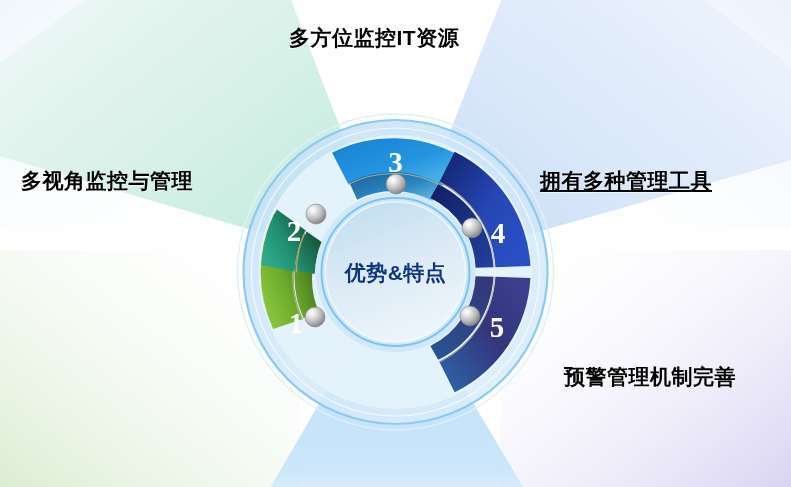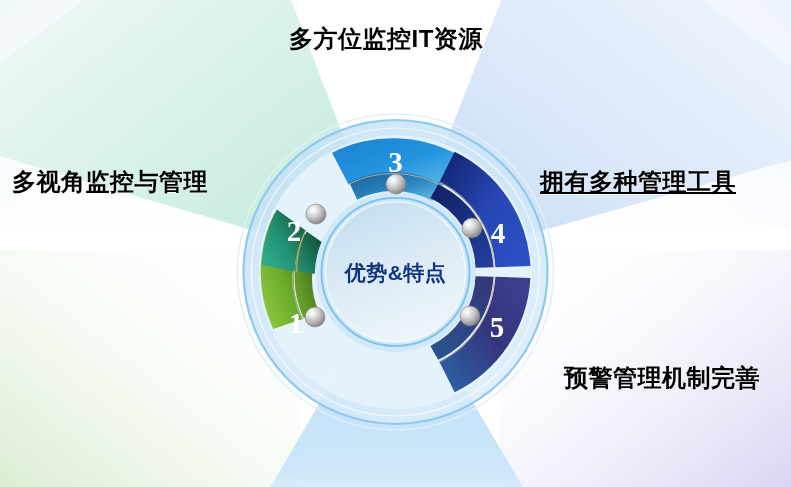--- a/index.html
+++ b/index.html
@@ -20,28 +20,28 @@
     left: 0;
     top: 0;
     width: 791px;
     height: 487px;
   }
   .label {
     position: absolute;
     color: #000000;
     font-family: "Liberation Sans", "DejaVu Sans", sans-serif;
     font-weight: bold;
-    font-size: 24px;
+    font-size: 21px;
     letter-spacing: 0.5px;
     white-space: nowrap;
     line-height: 1;
     text-shadow: 0 1px 0 rgba(255,255,255,0.6);
   }
   .lbl-top    { left: 289px; top: 27px; }
-  .lbl-left   { left: 12px;  top: 170px; }
+  .lbl-left   { left: 21px;  top: 170px; }
   .lbl-right  { left: 540px; top: 170px; text-decoration: underline; }
   .lbl-bleft  { left: 29px;  top: 366px; }
   .lbl-bright { left: 564px; top: 366px; }
 </style>
 </head>
 <body>
 
 <div id="stage">
 
   <svg id="bg-svg" viewBox="0 0 791 487">

